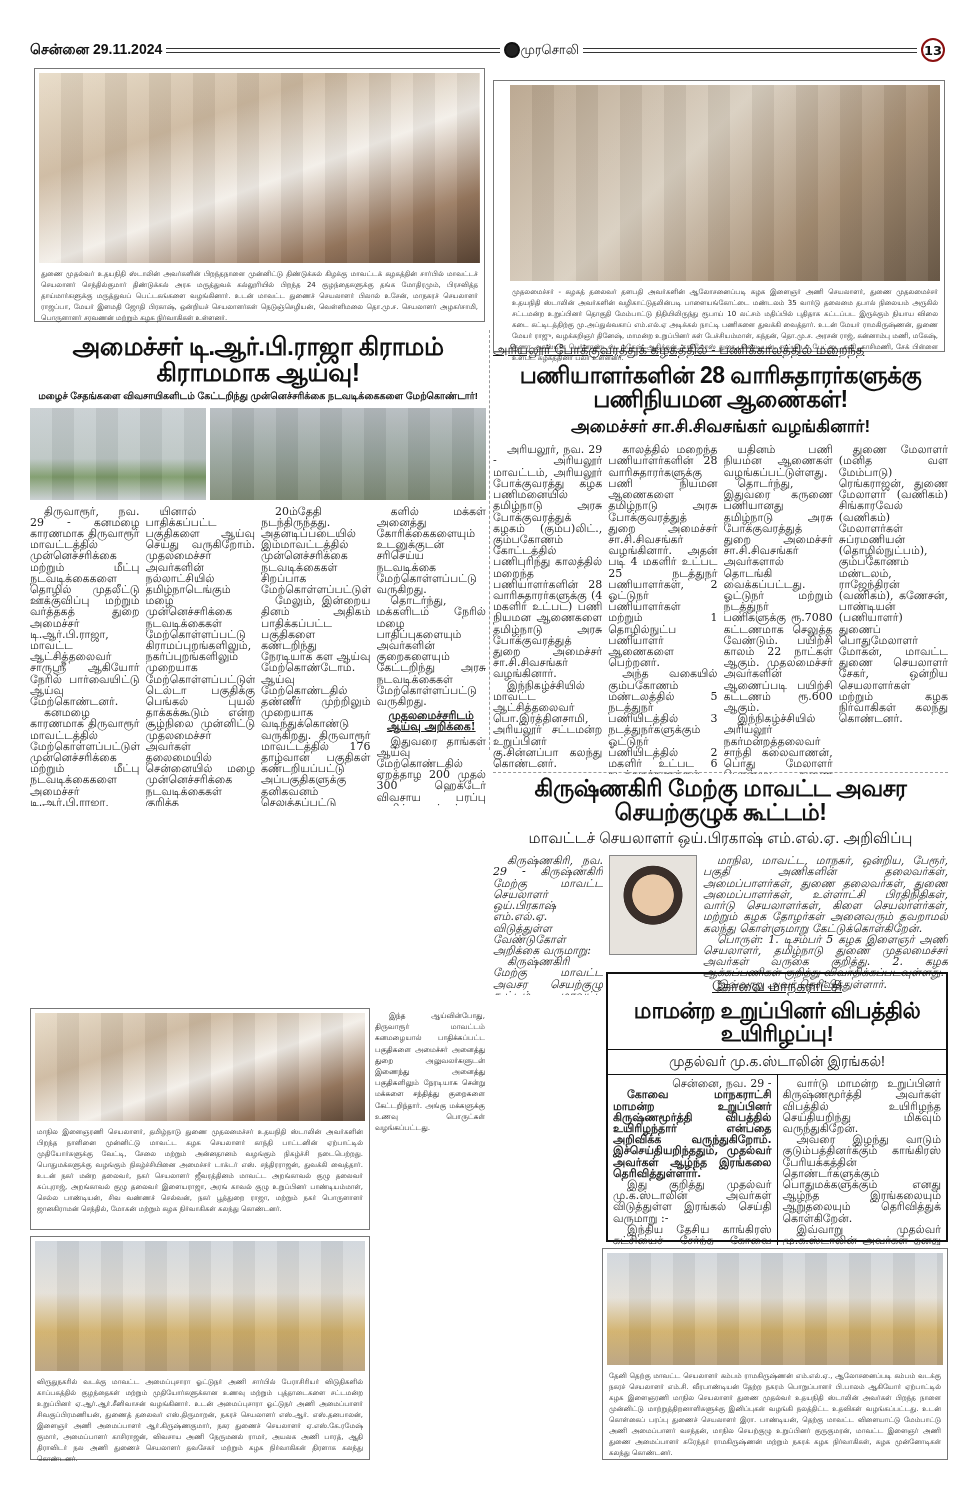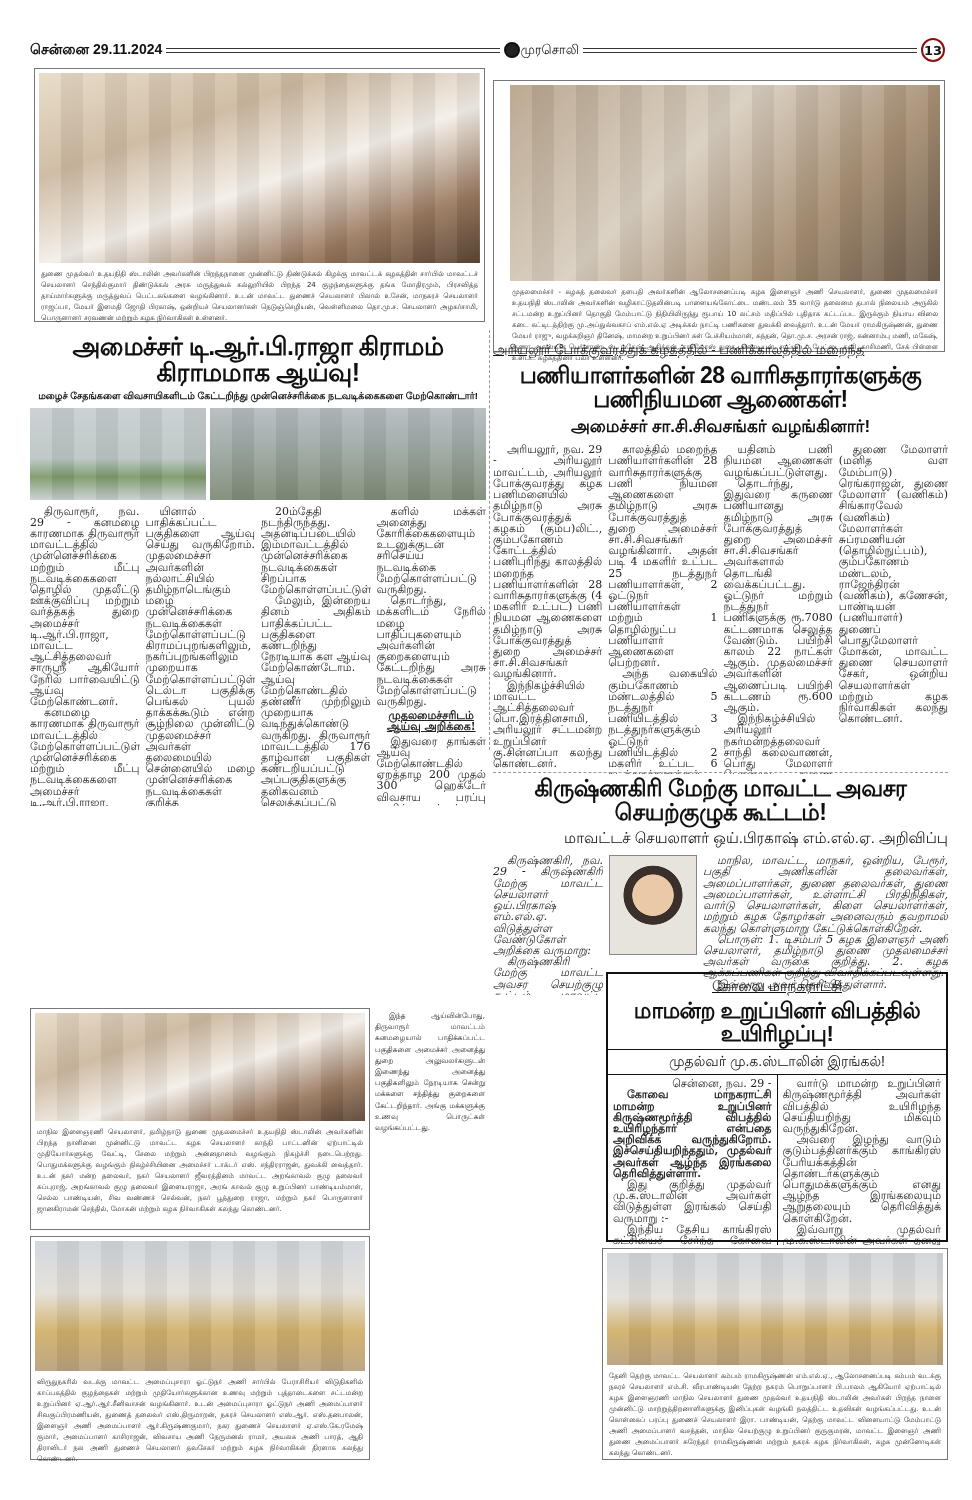--- a/index.html
+++ b/index.html
@@ -114,21 +114,21 @@
     <div class="col">
       <p class="para">துணை மேலாளர் (மனித வள மேம்பாடு) ரெங்கராஜன், துணை மேலாளர் (வணிகம்) சிங்காரவேல் (வணிகம்) மேலாளர்கள் சுப்ரமணியன் (தொழில்நுட்பம்), கும்பகோணம் மண்டலம், ராஜேந்திரன் (வணிகம்), கணேசன், பாண்டியன் (பணியாளர்) துணைப் பொதுமேலாளர் மோகன், மாவட்ட துணை செயலாளர் சேகர், ஒன்றிய செயலாளர்கள் மற்றும் கழக நிர்வாகிகள் கலந்து கொண்டனர்.</p>
     </div>
   </div>
 </div>
 
 <div class="abs dotted-h" style="left:493px; top:772px; width:455px;"></div>
 
 <div class="abs" style="left:493px; top:776px; width:455px; height:190px;">
   <div class="headline" style="font-size:23px;">கிருஷ்ணகிரி மேற்கு மாவட்ட அவசர செயற்குழுக் கூட்டம்!</div>
-  <div class="subhead" style="font-size:15px; margin-top:5px;text-align:right;">மாவட்டச் செயலாளர் ஒய்.பிரகாஷ் எம்.எல்.ஏ. அறிவிப்பு</div>
+  <div class="subhead" style="font-size:15px; margin-top:5px;">மாவட்டச் செயலாளர் ஒய்.பிரகாஷ் எம்.எல்.ஏ. அறிவிப்பு</div>
   <div style="display:flex; gap:6px; margin-top:6px; height:140px;">
     <div class="col" style="flex:0 0 110px; font-style:italic;">
       <p class="para">கிருஷ்ணகிரி, நவ. 29 - கிருஷ்ணகிரி மேற்கு மாவட்ட செயலாளர் ஒய்.பிரகாஷ் எம்.எல்.ஏ. விடுத்துள்ள வேண்டுகோள் அறிக்கை வருமாறு:</p>
       <p class="para">கிருஷ்ணகிரி மேற்கு மாவட்ட அவசர செயற்குழு கூட்டம், மாவட்ட அவைத்தலைவர் தலைமையில் இன்று (29.11.2024 - வெள்ளிக்கிழமை) காலை 10.00 மணியளவில் ஓசூர் கிருஷ்ணகிரி தேசிய நெடுஞ்சாலை குமரன் மஹாலில் நடைபெற உள்ளது.</p>
 
     </div>
     <div class="portrait" style="flex:0 0 88px; height:100px;" title="Portrait of Y. Prakash MLA"></div>
     <div class="col" style="font-style:italic;">
       <p class="para">மாநில, மாவட்ட, மாநகர், ஒன்றிய, பேரூர், பகுதி அணிகளின் தலைவர்கள், அமைப்பாளர்கள், துணை தலைவர்கள், துணை அமைப்பாளர்கள், உள்ளாட்சி பிரதிநிதிகள், வார்டு செயலாளர்கள், கிளை செயலாளர்கள், மற்றும் கழக தோழர்கள் அனைவரும் தவறாமல் கலந்து கொள்ளுமாறு கேட்டுக்கொள்கிறேன்.</p>
       <p class="para">பொருள்: 1. டிசம்பர் 5 கழக இளைஞர் அணி செயலாளர், தமிழ்நாடு துணை முதலமைச்சர் அவர்கள் வருகை குறித்து. 2. கழக ஆக்கப்பணிகள் குறித்து விவாதிக்கப்படவுள்ளது.</p>

